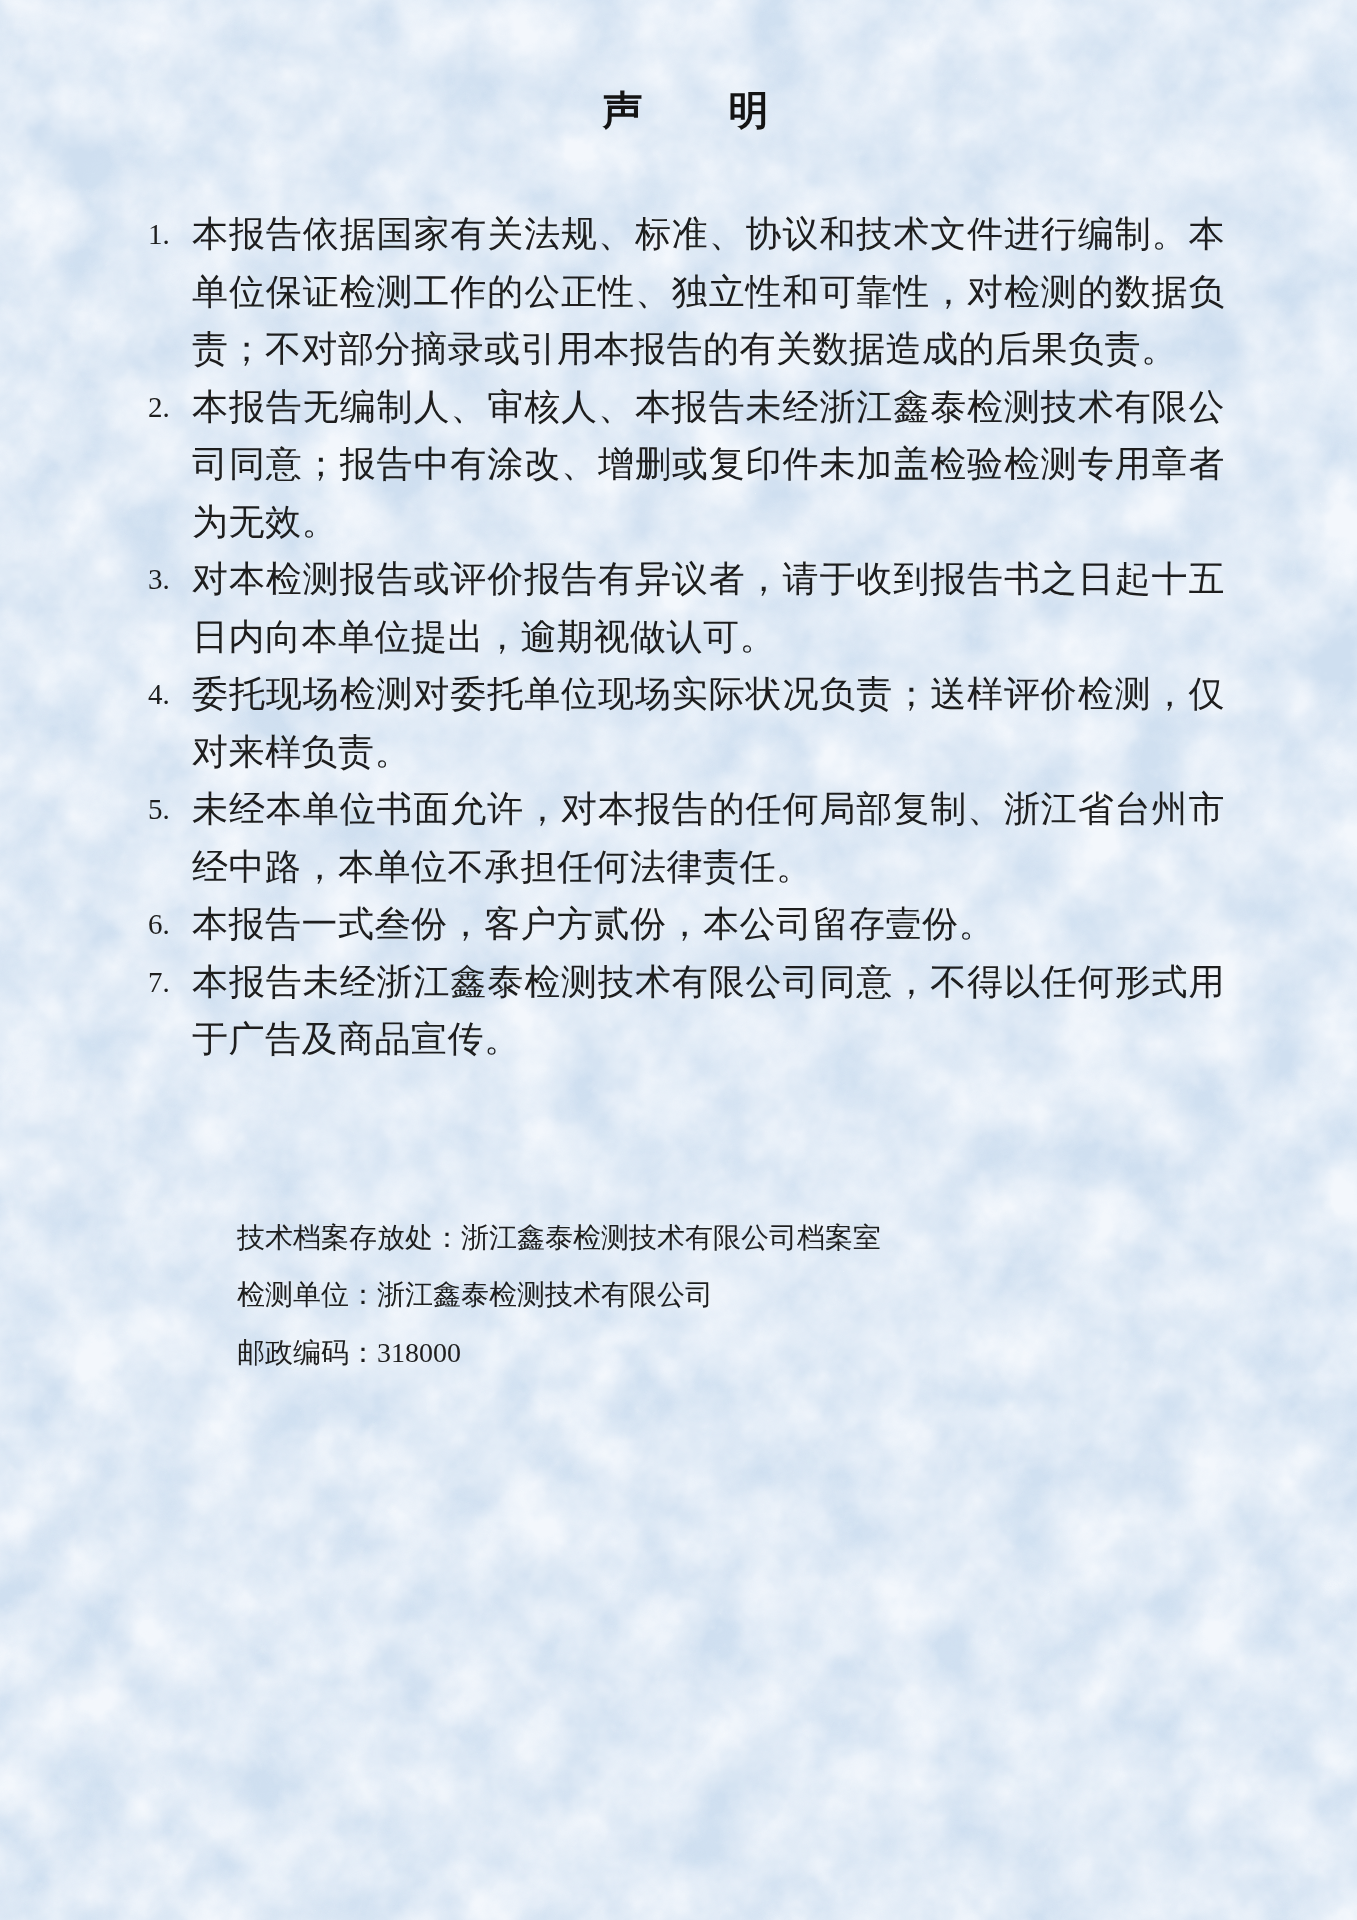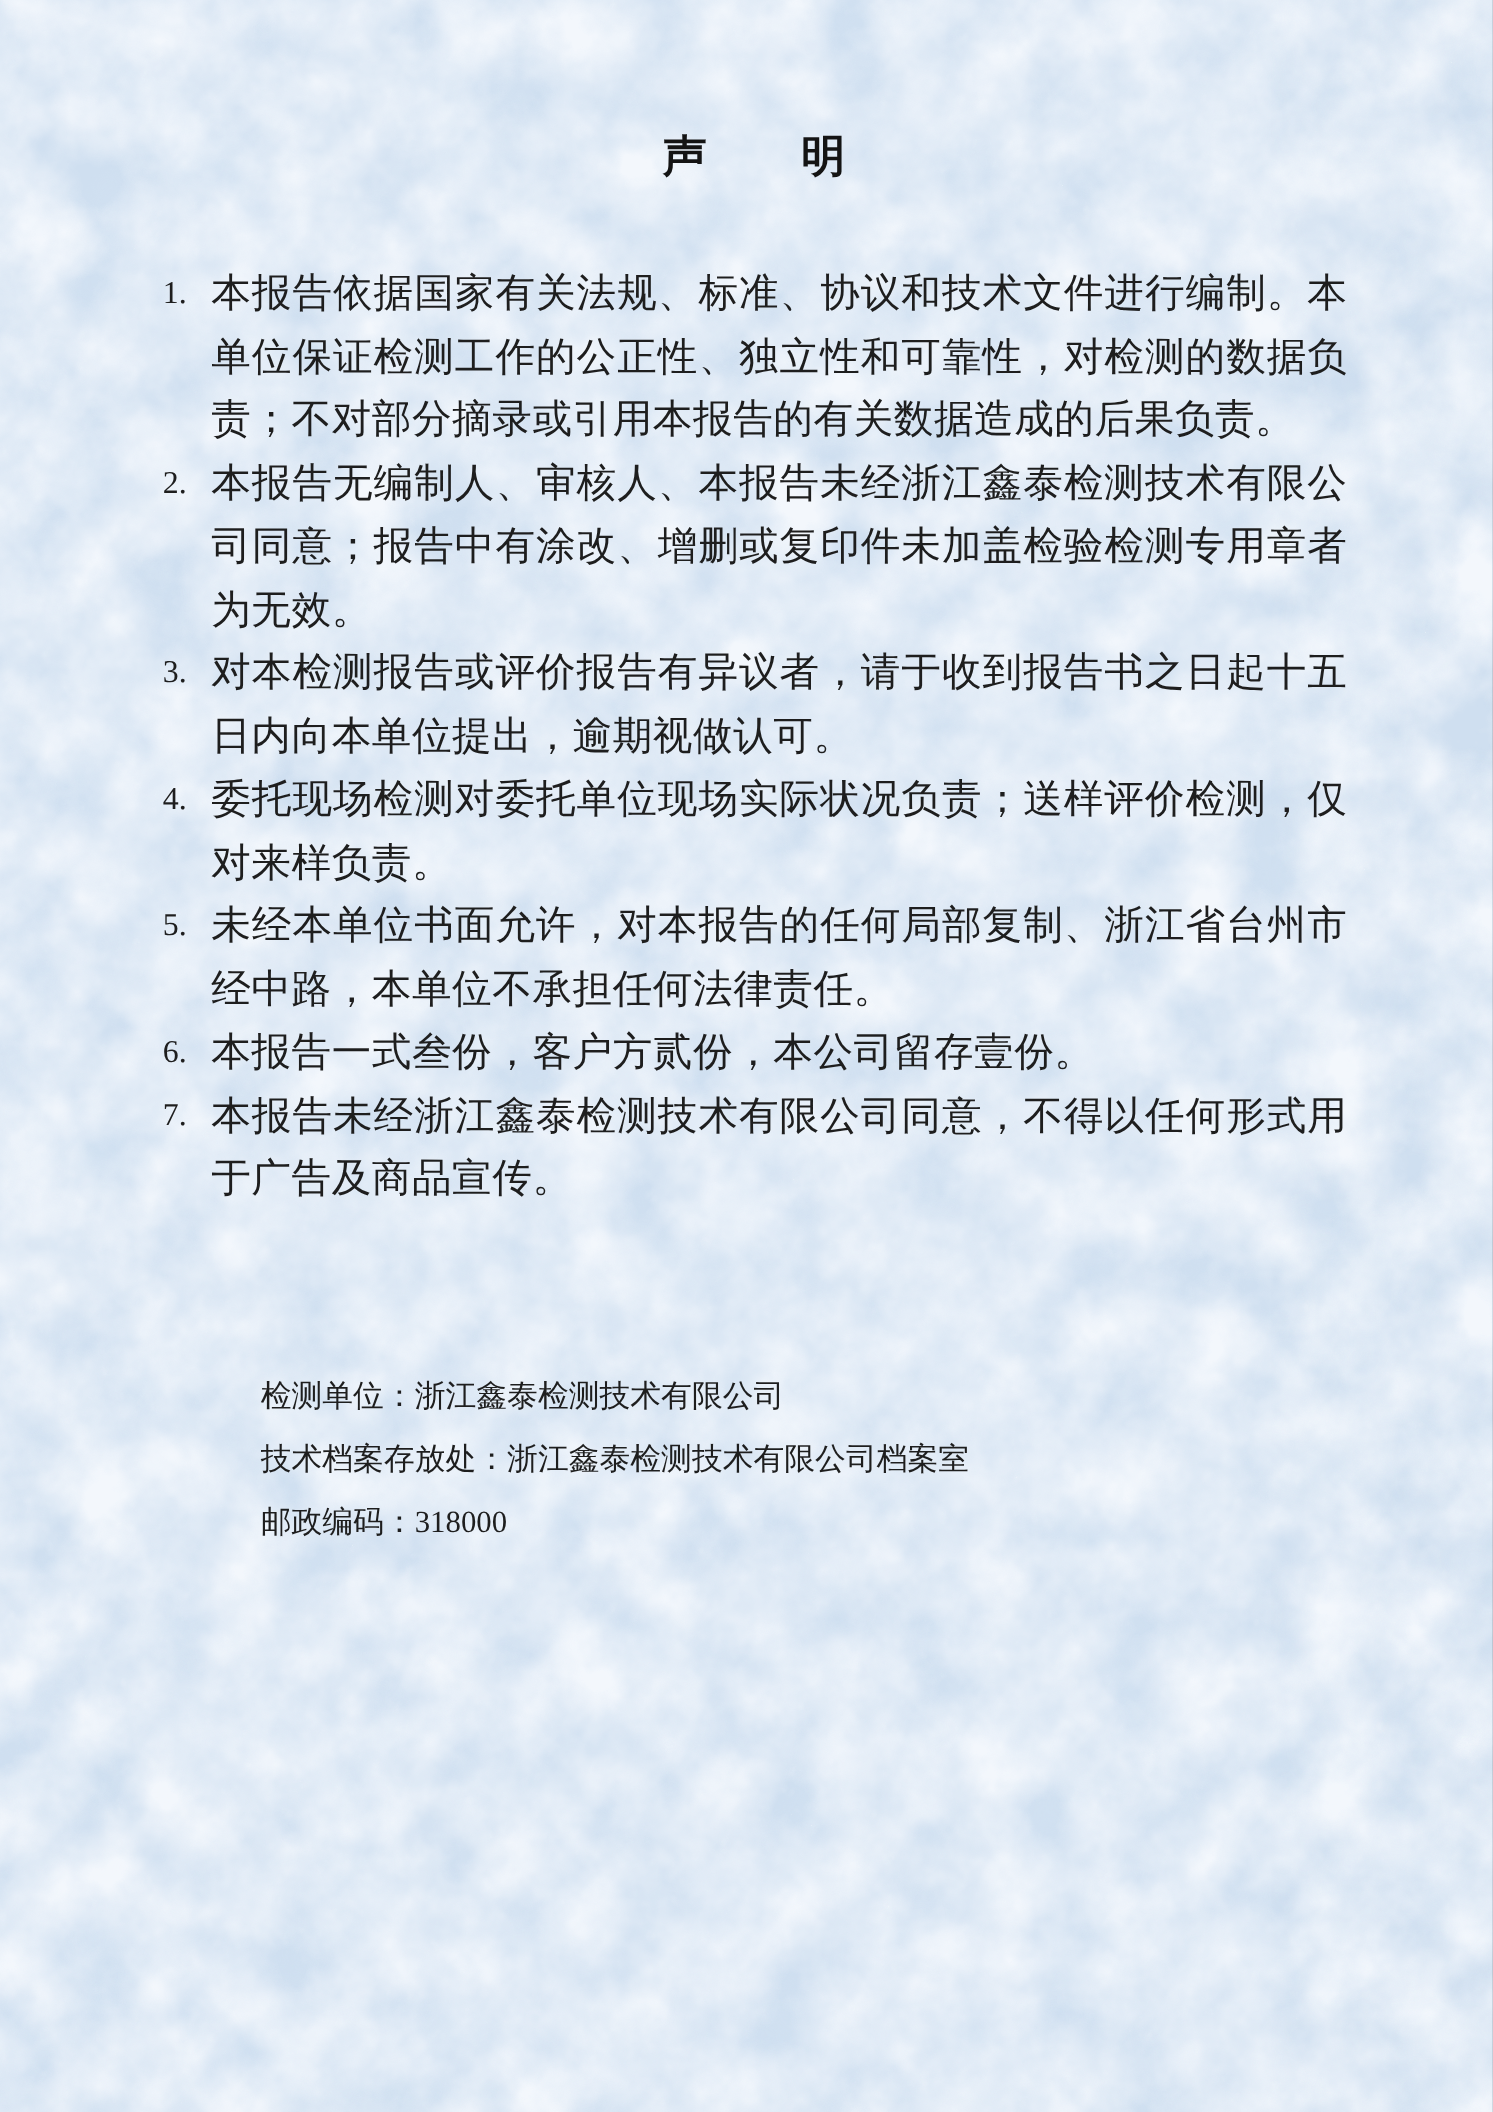--- a/index.html
+++ b/index.html
@@ -24,21 +24,21 @@
     height: 1920px;
     z-index: 0;
   }
   .content {
     position: absolute;
     left: 0; top: 0;
     width: 1357px;
     height: 1920px;
     z-index: 1;
     box-sizing: border-box;
-    padding: 120px 132px 0 148px;
+    padding: 88px 132px 0 148px;
   }
   .doc-title {
     text-align: center;
     font-family: "Liberation Sans", "DejaVu Sans", sans-serif;
     font-weight: 700;
     font-size: 40px;
     line-height: 44px;
     letter-spacing: 2px;
     white-space: pre;
     color: #141414;
@@ -146,21 +146,21 @@
         <span class="item-num">6.</span>
         <span class="item-text">本报告一式叁份，客户方贰份，本公司留存壹份。</span>
       </div>
       <div class="item-row">
         <span class="item-num">7.</span>
         <span class="item-text">本报告未经浙江鑫泰检测技术有限公司同意，不得以任何形式用于广告及商品宣传。</span>
       </div>
     </div>
 
     <div class="contact">
+      <div class="contact-line">技术档案存放处：浙江鑫泰检测技术有限公司档案室</div>
       <div class="contact-line">检测单位：浙江鑫泰检测技术有限公司</div>
-      <div class="contact-line">技术档案存放处：浙江鑫泰检测技术有限公司档案室</div>
       <div class="contact-line">
         <span class="contact-seg postcode">邮政编码：318000</span>
       </div>
     </div>
 
   </div>
 </div>
 
 </body></html>

